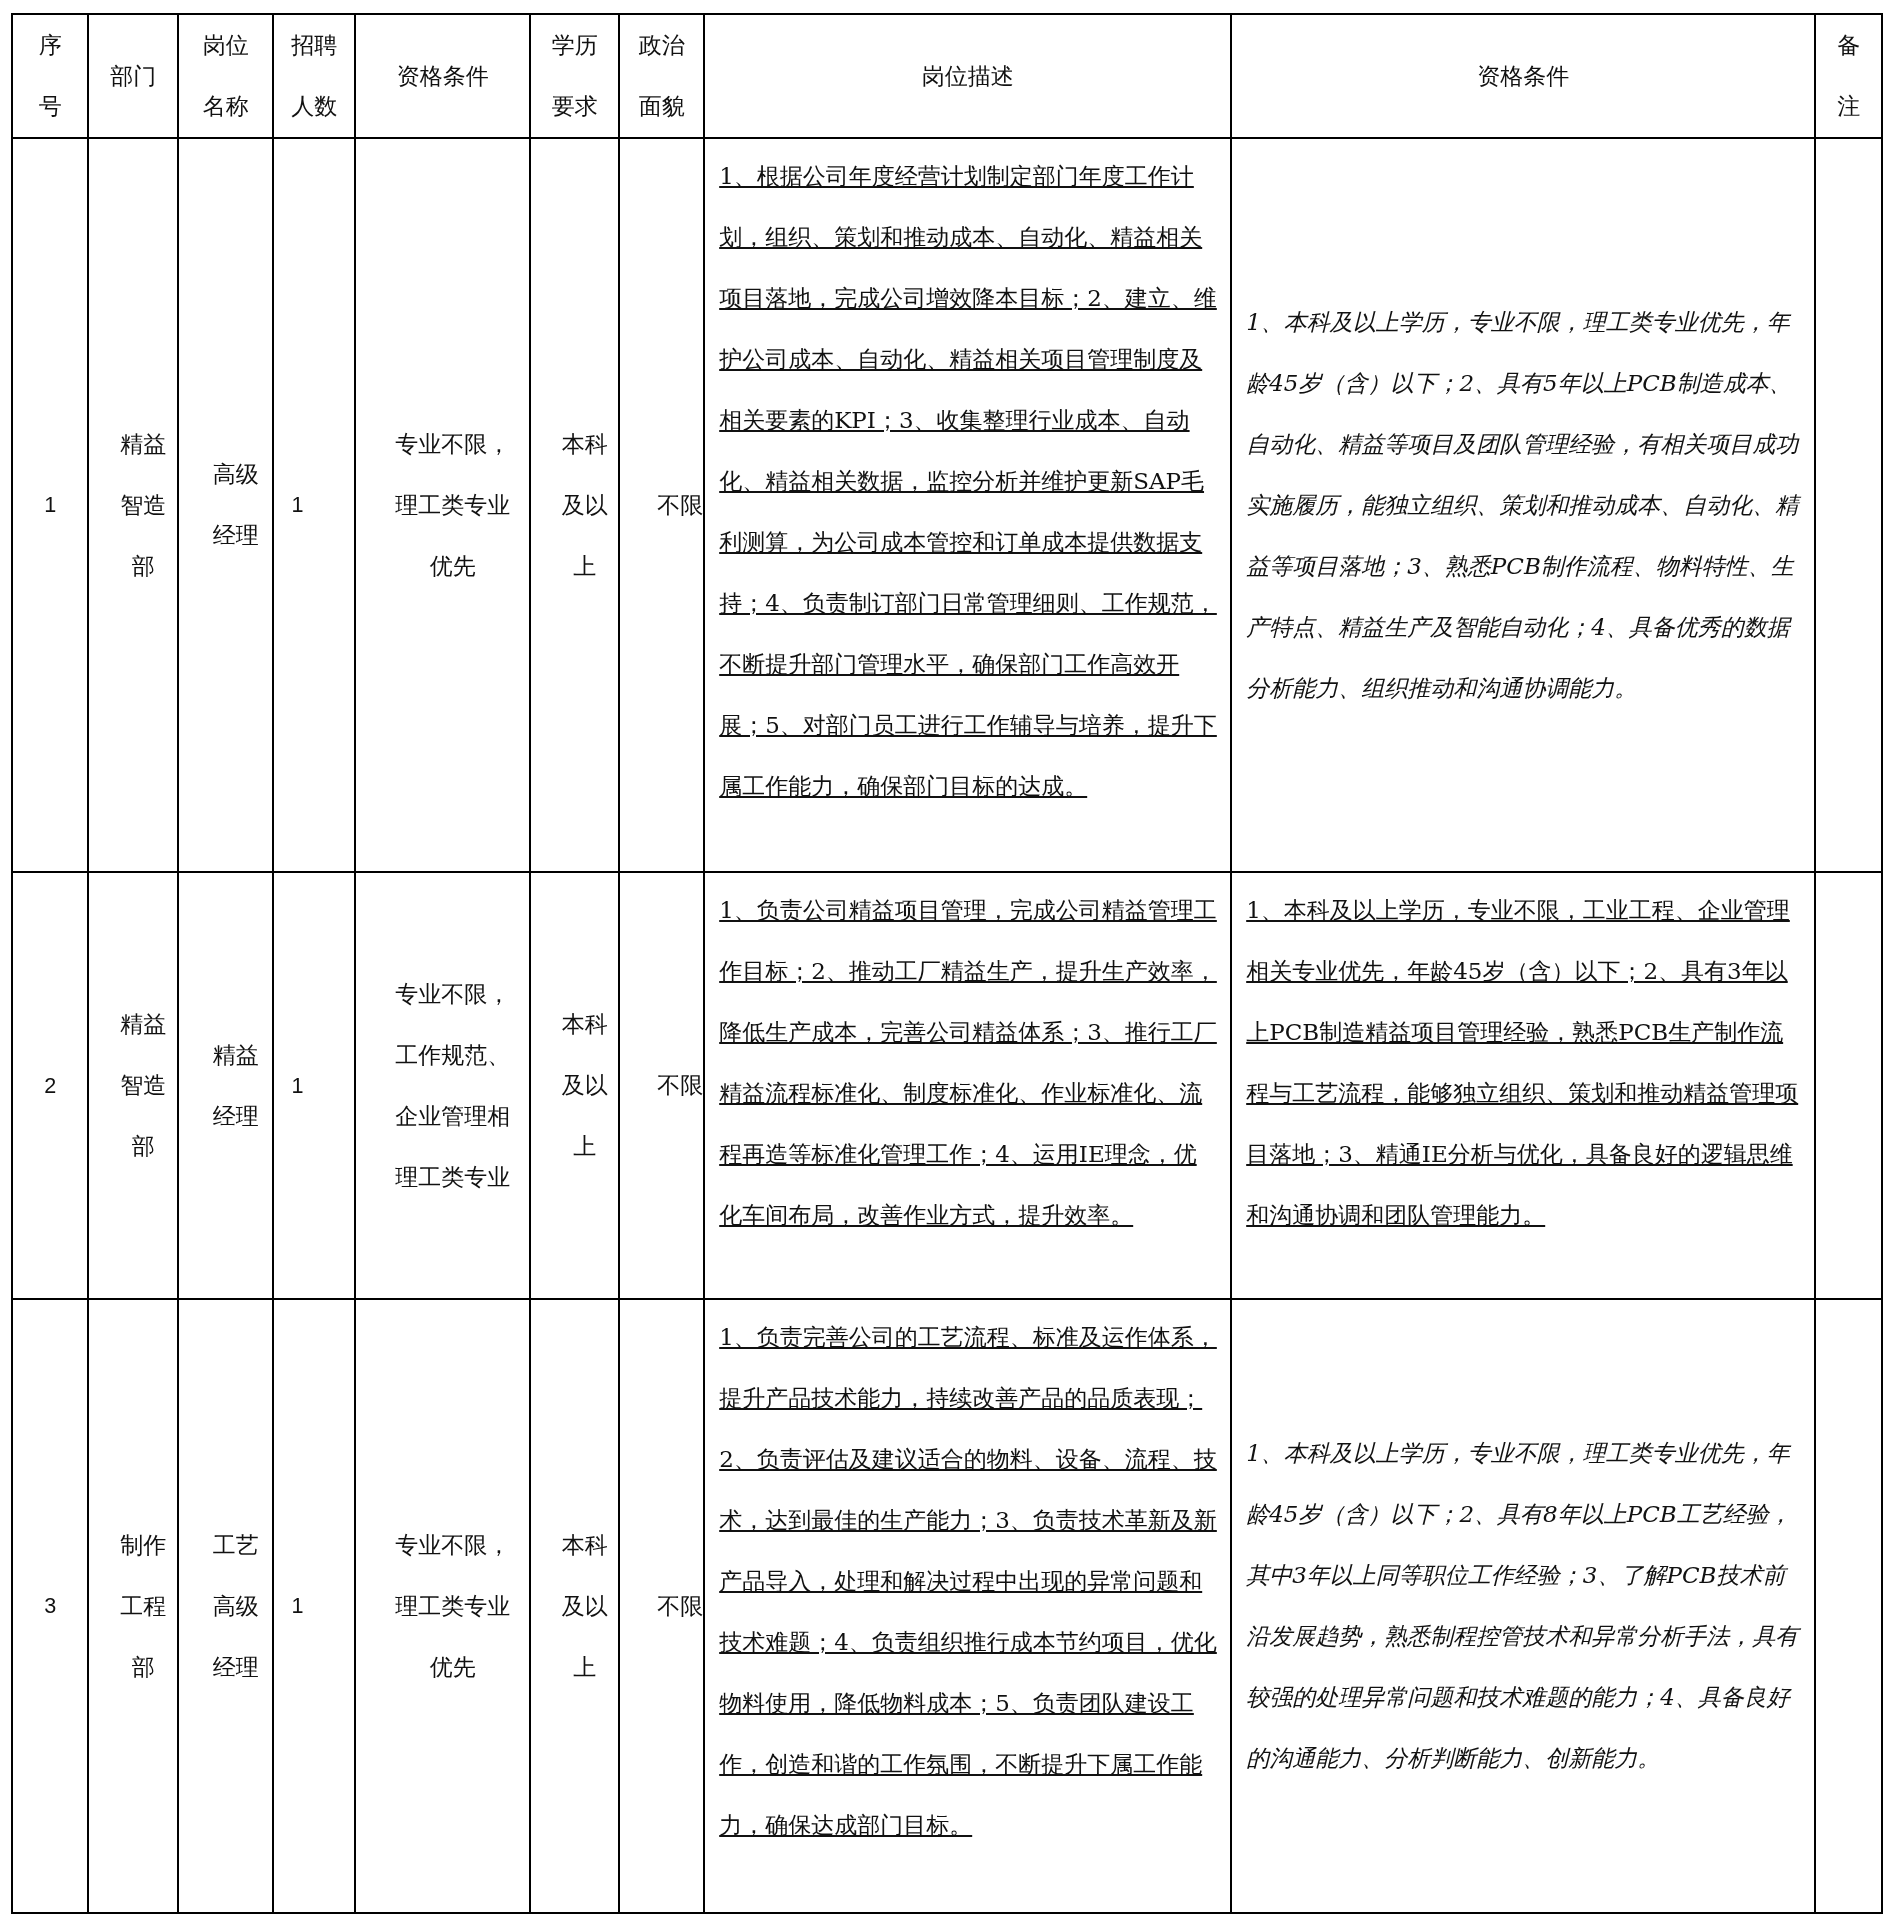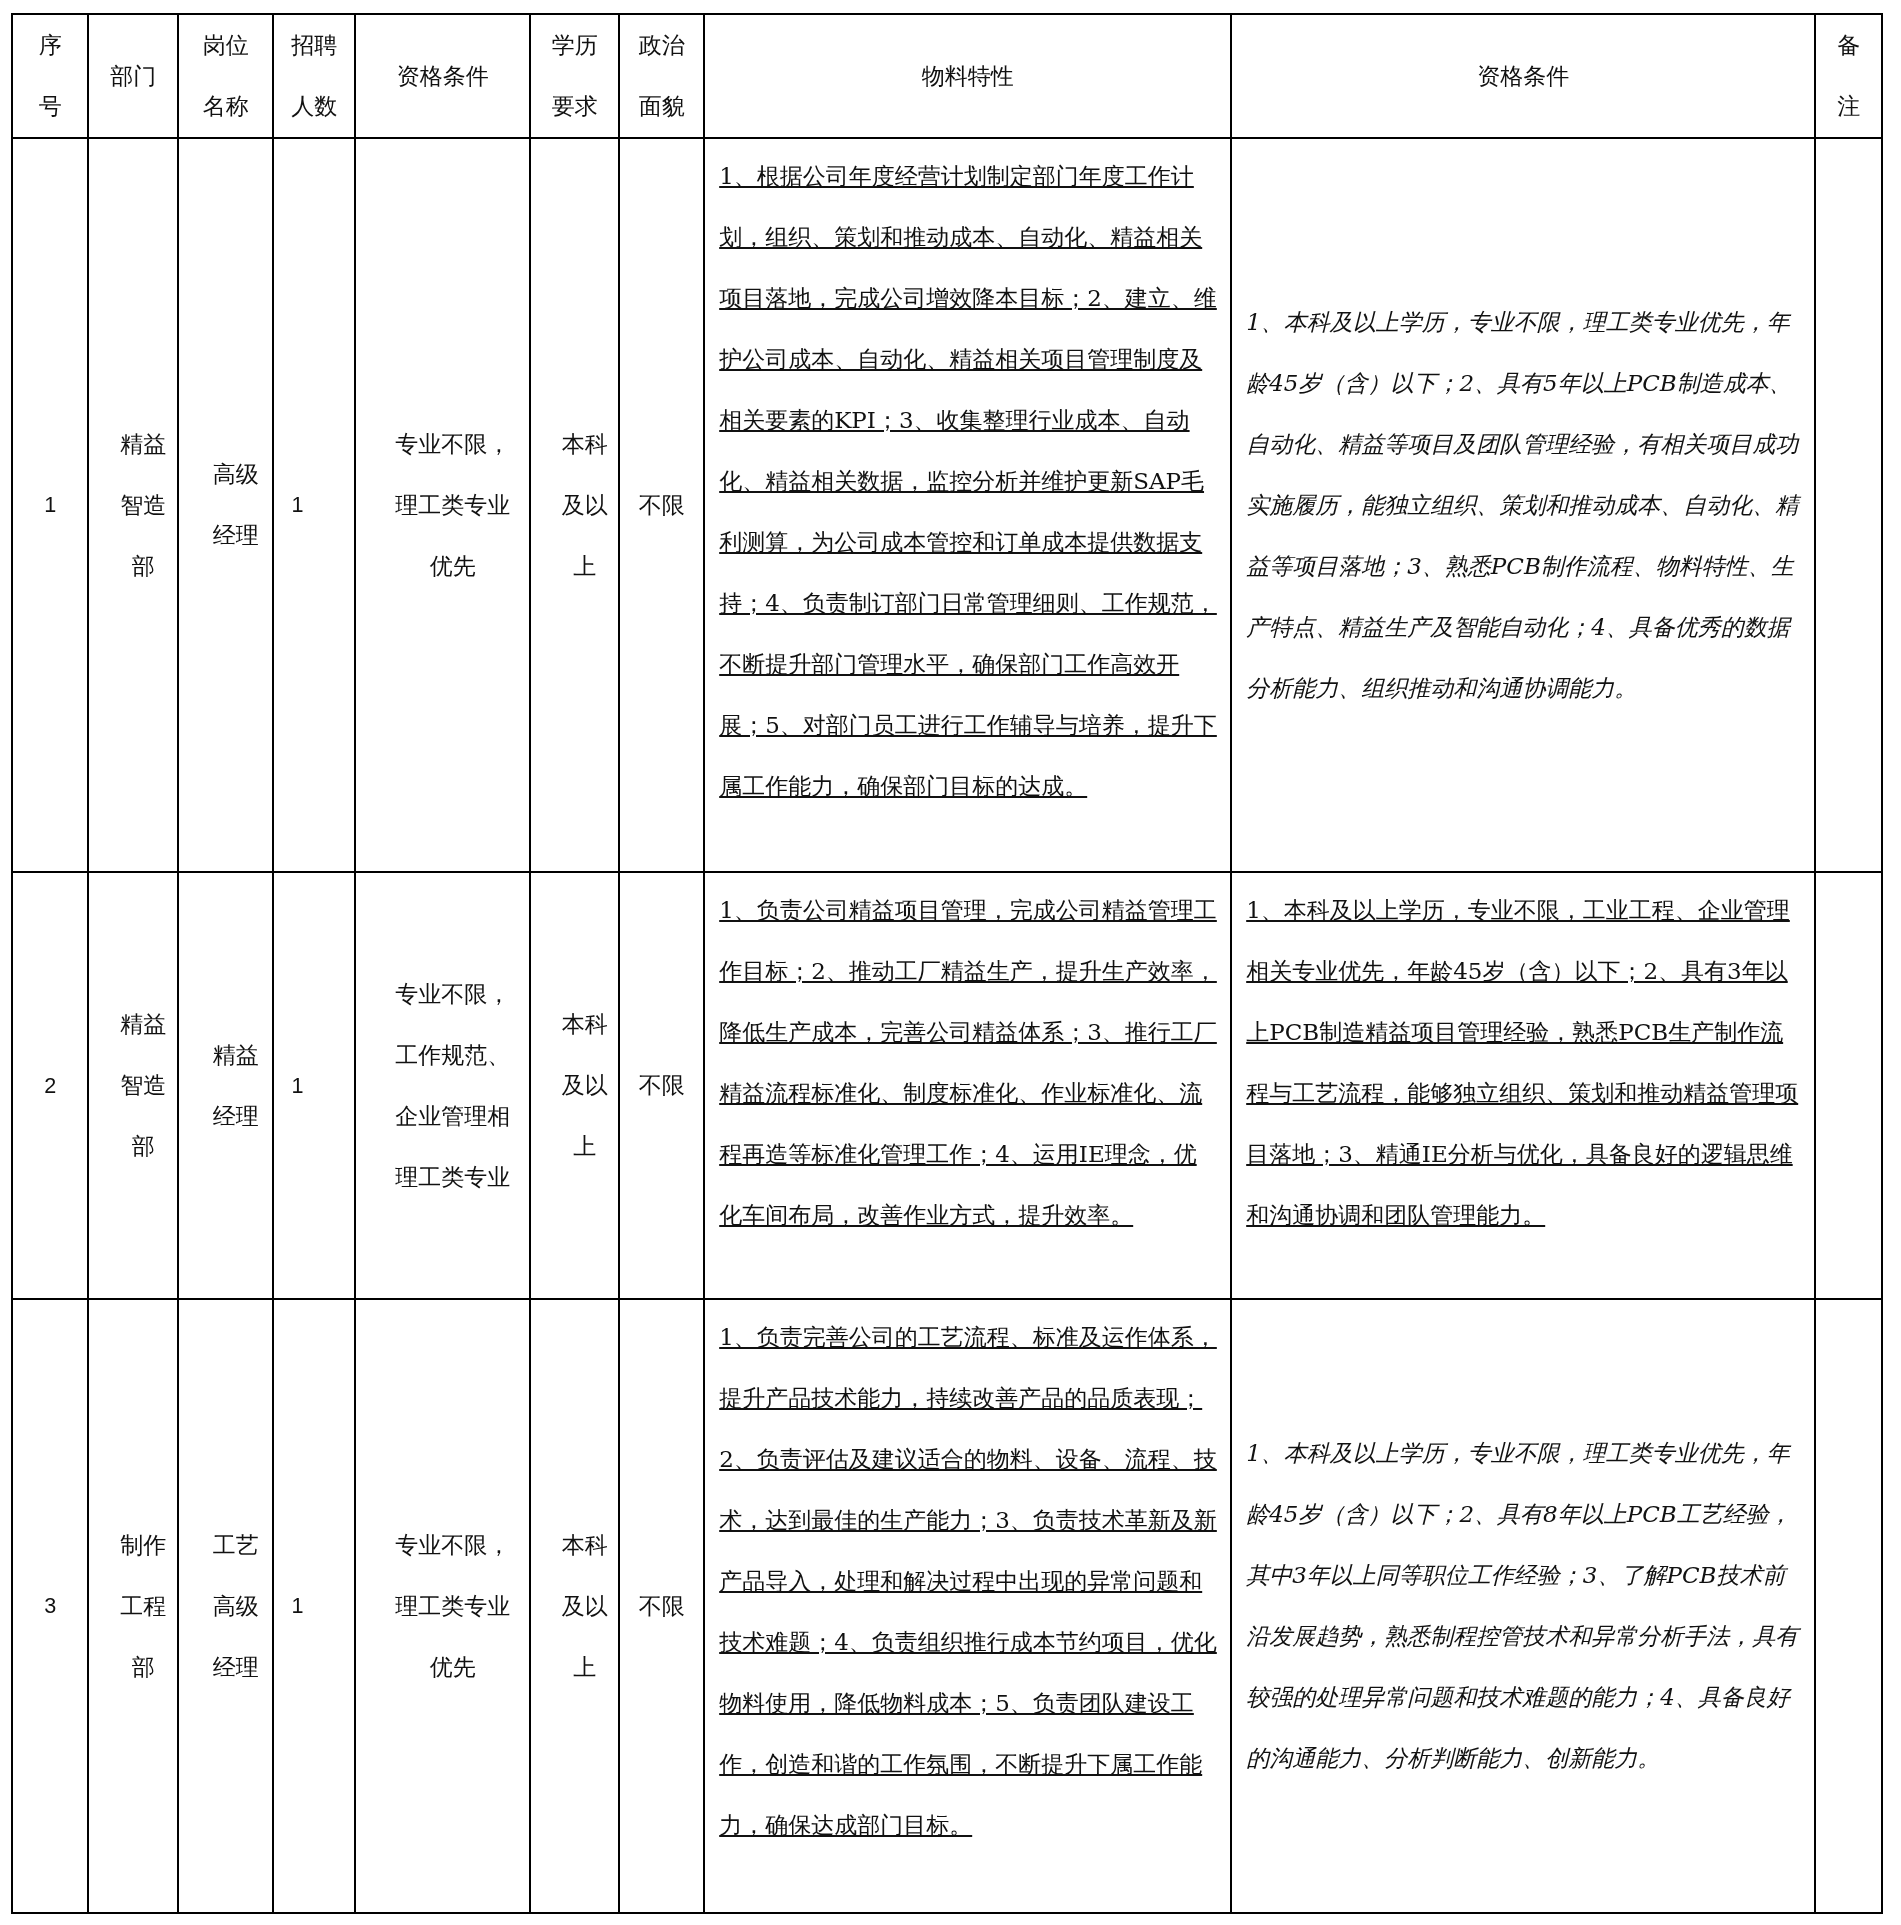--- a/index.html
+++ b/index.html
@@ -3,21 +3,21 @@
 <meta charset="utf-8">
 <style>
   html, body { margin: 0; padding: 0; background: #ffffff; }
   body { width: 1901px; height: 1926px; position: relative; overflow: hidden;
          font-family: "DejaVu Serif", "Liberation Serif", serif; color: #111; }
   table.jobs { position: absolute; left: 11.2px; top: 13px; border-collapse: collapse; table-layout: fixed; width: 1869px; }
   table.jobs td, table.jobs th { border: 2.6px solid #000; padding: 0; vertical-align: middle; font-weight: normal; }
   th { font-size: 23px; line-height: 61px; text-align: center; }
   th.multi span { display: block; }
   td { font-size: 23px; }
-  .center { text-align: center; margin-left: 10px; }
+  .center { text-align: right; margin-left: 10px; }
   .stack span { display: block; line-height: 61px; text-align: center; padding-left: 20px; }
   .seq { text-align: center; font-family: "Liberation Sans", "DejaVu Sans", sans-serif; font-size: 21.6px; }
   .count { text-align: left; padding-left: 17.3px !important; font-family: "Liberation Sans", "DejaVu Sans", sans-serif; font-size: 21.6px; }
   .para { text-align: left; padding: 7px 12px 7px 14px !important; line-height: 61px; font-size: 23px; }
   .desc-cell { vertical-align: top !important; text-decoration: underline; }
   .qual-cell { vertical-align: middle; font-style: italic; }
   tr.head { height: 123px; }
   tr.r1 { height: 734px; }
   tr.r2 { height: 427px; }
   tr.r3 { height: 614px; }
@@ -60,21 +60,21 @@
       </th>
       <th class="multi">
         <span>学历</span>
         <span>要求</span>
       </th>
       <th class="multi">
         <span>政治</span>
         <span>面貌</span>
       </th>
       <th>
-        <span>物料特性</span>
+        <span>岗位描述</span>
       </th>
       <th>
         <span>资格条件</span>
       </th>
       <th class="multi">
         <span>备</span>
         <span>注</span>
       </th>
     </tr>
   </thead>

